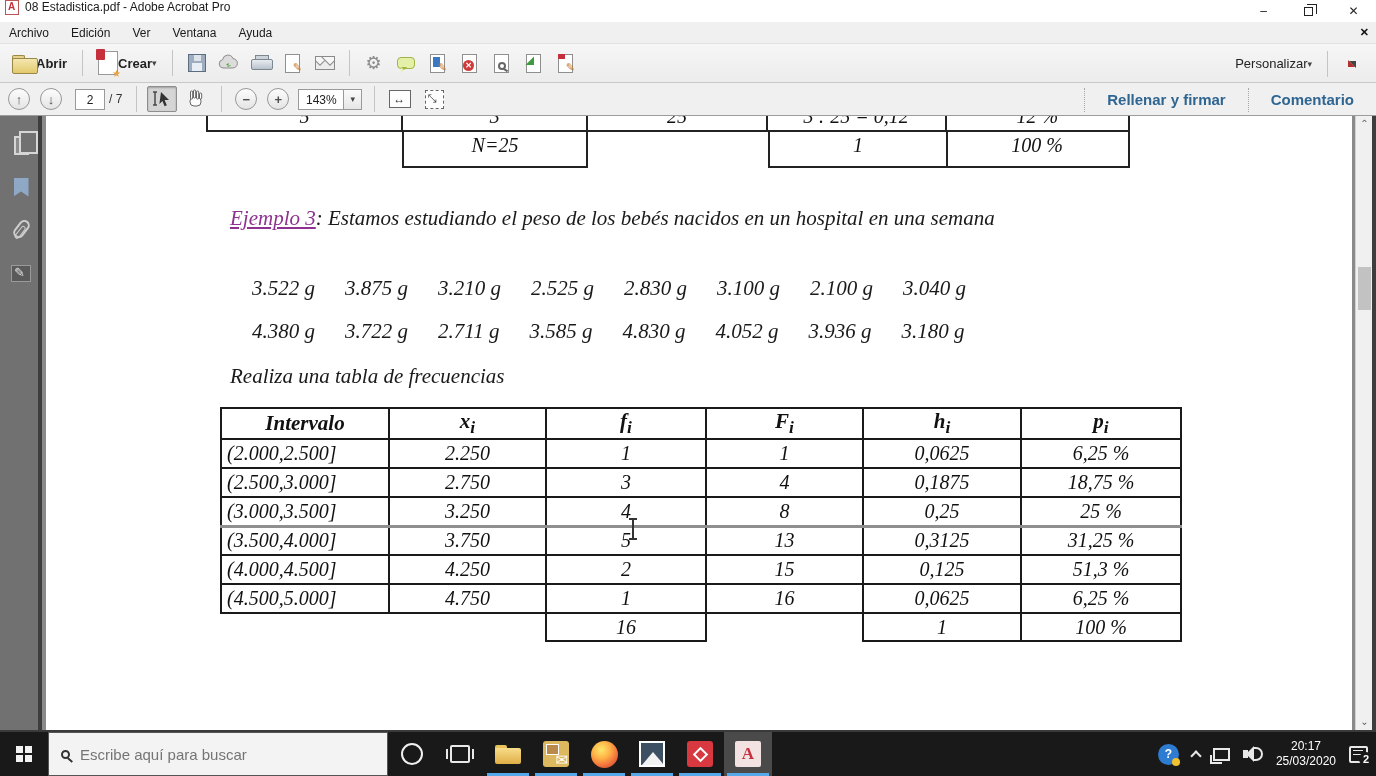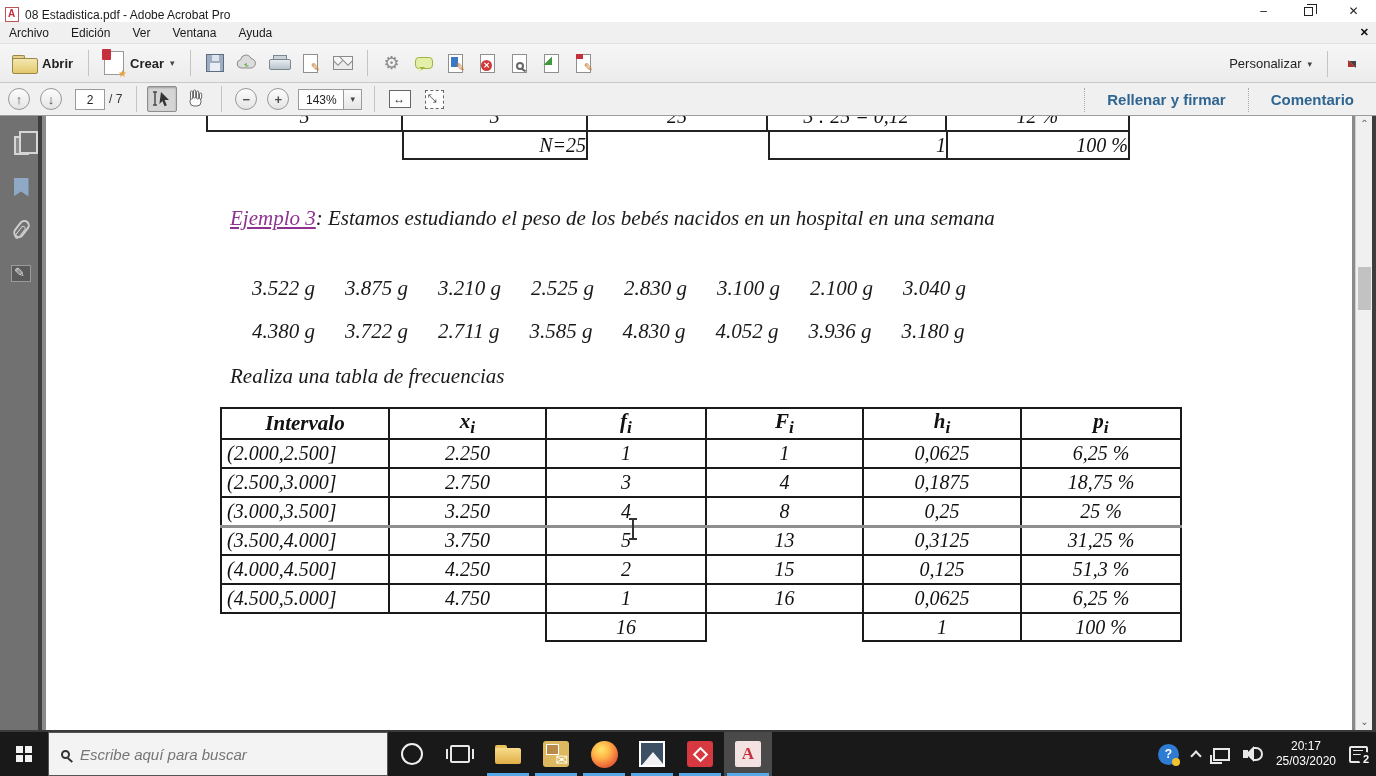--- a/index.html
+++ b/index.html
@@ -5,21 +5,21 @@
   * { box-sizing: border-box; margin: 0; padding: 0; }
   html,body { width:1376px; height:776px; overflow:hidden;
     font-family:"Liberation Sans", sans-serif; background:#000; }
   .abs { position:absolute; }
 
   
   .window { position:absolute; left:0; top:0; width:1376px; height:732px;
     background:#fff; border-bottom:2px solid #3a3a3a; }
 
   
-  .titlebar { height:22px; background:#fff; display:flex; align-items:flex-end;
+  .titlebar { height:22px; background:#fff; display:flex; align-items:flex-start;
     font-size:12px; color:#1a1a1a; position:relative; }
   .pdficon { width:14px; height:15px; margin:0 6px 0 5px; background:#fff;
     border:1px solid #b55; position:relative; display:inline-block; }
   .pdficon::after { content:"A"; position:absolute; left:2px; top:0px;
     font-size:10px; font-weight:bold; color:#c5303c; }
   .wincontrols { position:absolute; right:0; top:0; height:22px; display:flex; }
   .wc { width:45px; height:22px; display:flex; align-items:center; justify-content:center;
     font-size:12px; color:#222; }
   .restore-glyph { width:9px; height:9px; border:1px solid #222; position:relative; background:#fff; }
   .restore-glyph::before { content:""; position:absolute; left:2px; top:-4px; width:9px; height:9px;
@@ -28,21 +28,21 @@
   
   .menubar { height:22px; background:#f0f0f0; display:flex; align-items:center;
     font-size:12px; color:#1a1a1a; border-bottom:1px solid #e2e2e2; position:relative; }
   .menu-item { padding:15px 11px; height:22px; display:flex; align-items:center; }
   .menu-item:first-child { padding-left:9px; }
   .menu-close { position:absolute; right:7px; font-size:11px; font-weight:bold; color:#111; }
 
   
   .toolbar { height:39px; background:linear-gradient(#f6f6f6,#ececec);
     border-bottom:1px solid #c9c9c9; display:flex; align-items:center; position:relative; }
-  .tbtn { display:flex; align-items:center; gap:6px; padding:3px 7px; border-radius:2px; }
+  .tbtn { display:flex; align-items:center; gap:0; padding:3px 7px; border-radius:2px; }
   .tlabel { font-size:13px; color:#222; }
   .tsep { width:1px; height:26px; background:#c4c4c4; margin:0 8px; }
   .dd { font-size:9px; color:#444; }
 
   .icon-folder { width:24px; height:17px; position:relative; }
   .icon-folder::before { content:""; position:absolute; left:0; top:0; width:11px; height:5px;
     background:#e8d188; border:1px solid #9a8848; border-bottom:none; border-radius:2px 2px 0 0; }
   .icon-folder::after { content:""; position:absolute; left:0; top:3px; width:24px; height:14px;
     background:linear-gradient(#f4e7b0,#e3c96e); border:1px solid #9a8848; border-radius:2px; }
   .icon-create { width:20px; height:24px; background:#fff; border:1px solid #999; position:relative; }
@@ -132,22 +132,22 @@
     color:#111; font-family:"Liberation Serif", serif; }
 
   
   .pt { left:160px; top:0; width:924px; height:46px; }
   .pt-row { display:flex; height:14px; overflow:hidden; border-left:2px solid #222; border-right:2px solid #222; }
   .pt-cell { overflow:hidden; height:14px; border-right:2px solid #222; text-align:center;
     font:italic 20px "Liberation Serif", serif; }
   .pt-cell:last-child { border-right:none; }
   .pt-cell > span { display:block; margin-top:-11px; }
   .pt-line { position:absolute; left:0; top:14px; width:924px; height:2px; background:#222; }
-  .pt-box { position:absolute; top:16px; height:28px; border:2px solid #222; border-top:none;
-    font:italic 20px "Liberation Serif", serif; text-align:right; line-height:26px; }
+  .pt-box { position:absolute; top:16px; height:36px; border:2px solid #222; border-top:none;
+    font:italic 20px "Liberation Serif", serif; text-align:center; line-height:26px; }
 
   
   .para { left:184px; top:86px; width:1000px; font:italic 21px "Liberation Serif", serif;
     line-height:33px; color:#1a1a1a; }
   .ej { color:#8e3190; text-decoration:underline; }
 
   .weights { position:absolute; display:flex; gap:30px; font:italic 21px "Liberation Serif", serif; color:#1a1a1a; }
   .task { left:184px; top:248px; font:italic 21px "Liberation Serif", serif; color:#1a1a1a; }
 
   
@@ -183,21 +183,21 @@
   .tb-slot { width:48px; height:44px; display:flex; align-items:center; justify-content:center; position:relative; }
   .tb-slot.open::after { content:""; position:absolute; left:3px; bottom:0; width:42px; height:3px; background:#56a8e8; }
   .tb-slot.active-app { background:#4a4a4a; }
   .winlogo { display:grid; grid-template-columns:7px 7px; grid-template-rows:7px 7px; gap:2px; }
   .winlogo i { background:#f2f2f2; }
   .searchbox { width:340px; height:44px; background:#f3f3f3; border:1px solid #555; display:flex;
     align-items:center; padding-left:12px; gap:10px; }
   .mag { width:9px; height:9px; border:2px solid #333; border-radius:50%; position:relative; flex:none; }
   .mag::after { content:""; position:absolute; right:-5px; bottom:-4px; width:6px; height:2px; background:#333; transform:rotate(40deg); }
   .searchbox input { border:none; background:transparent; outline:none; font-size:15px; color:#333;
-    font-family:"Liberation Sans", sans-serif; width:280px;font-style:italic; }
+    font-family:"Liberation Sans", sans-serif; width:280px; }
   .cortana { width:22px; height:22px; border:2px solid #f0f0f0; border-radius:50%; }
   .taskview { width:20px; height:18px; border:2px solid #e8e8e8; border-radius:2px; position:relative; }
   .taskview::before { content:""; position:absolute; left:-6px; top:2px; width:2px; height:10px; background:#e8e8e8; }
   .taskview::after { content:""; position:absolute; right:-6px; top:2px; width:2px; height:10px; background:#e8e8e8; }
   .tb-folder { width:26px; height:19px; position:relative; }
   .tb-folder::before { content:""; position:absolute; left:0; top:0; width:12px; height:6px;
     background:#e8c35c; border-radius:2px 2px 0 0; }
   .tb-folder::after { content:""; position:absolute; left:0; top:3px; width:26px; height:16px;
     background:linear-gradient(#f7dc8a,#e0ae46); border-radius:2px; }
   .tb-mail { width:26px; height:26px; background:#dcb95e; border-radius:3px; position:relative; }

